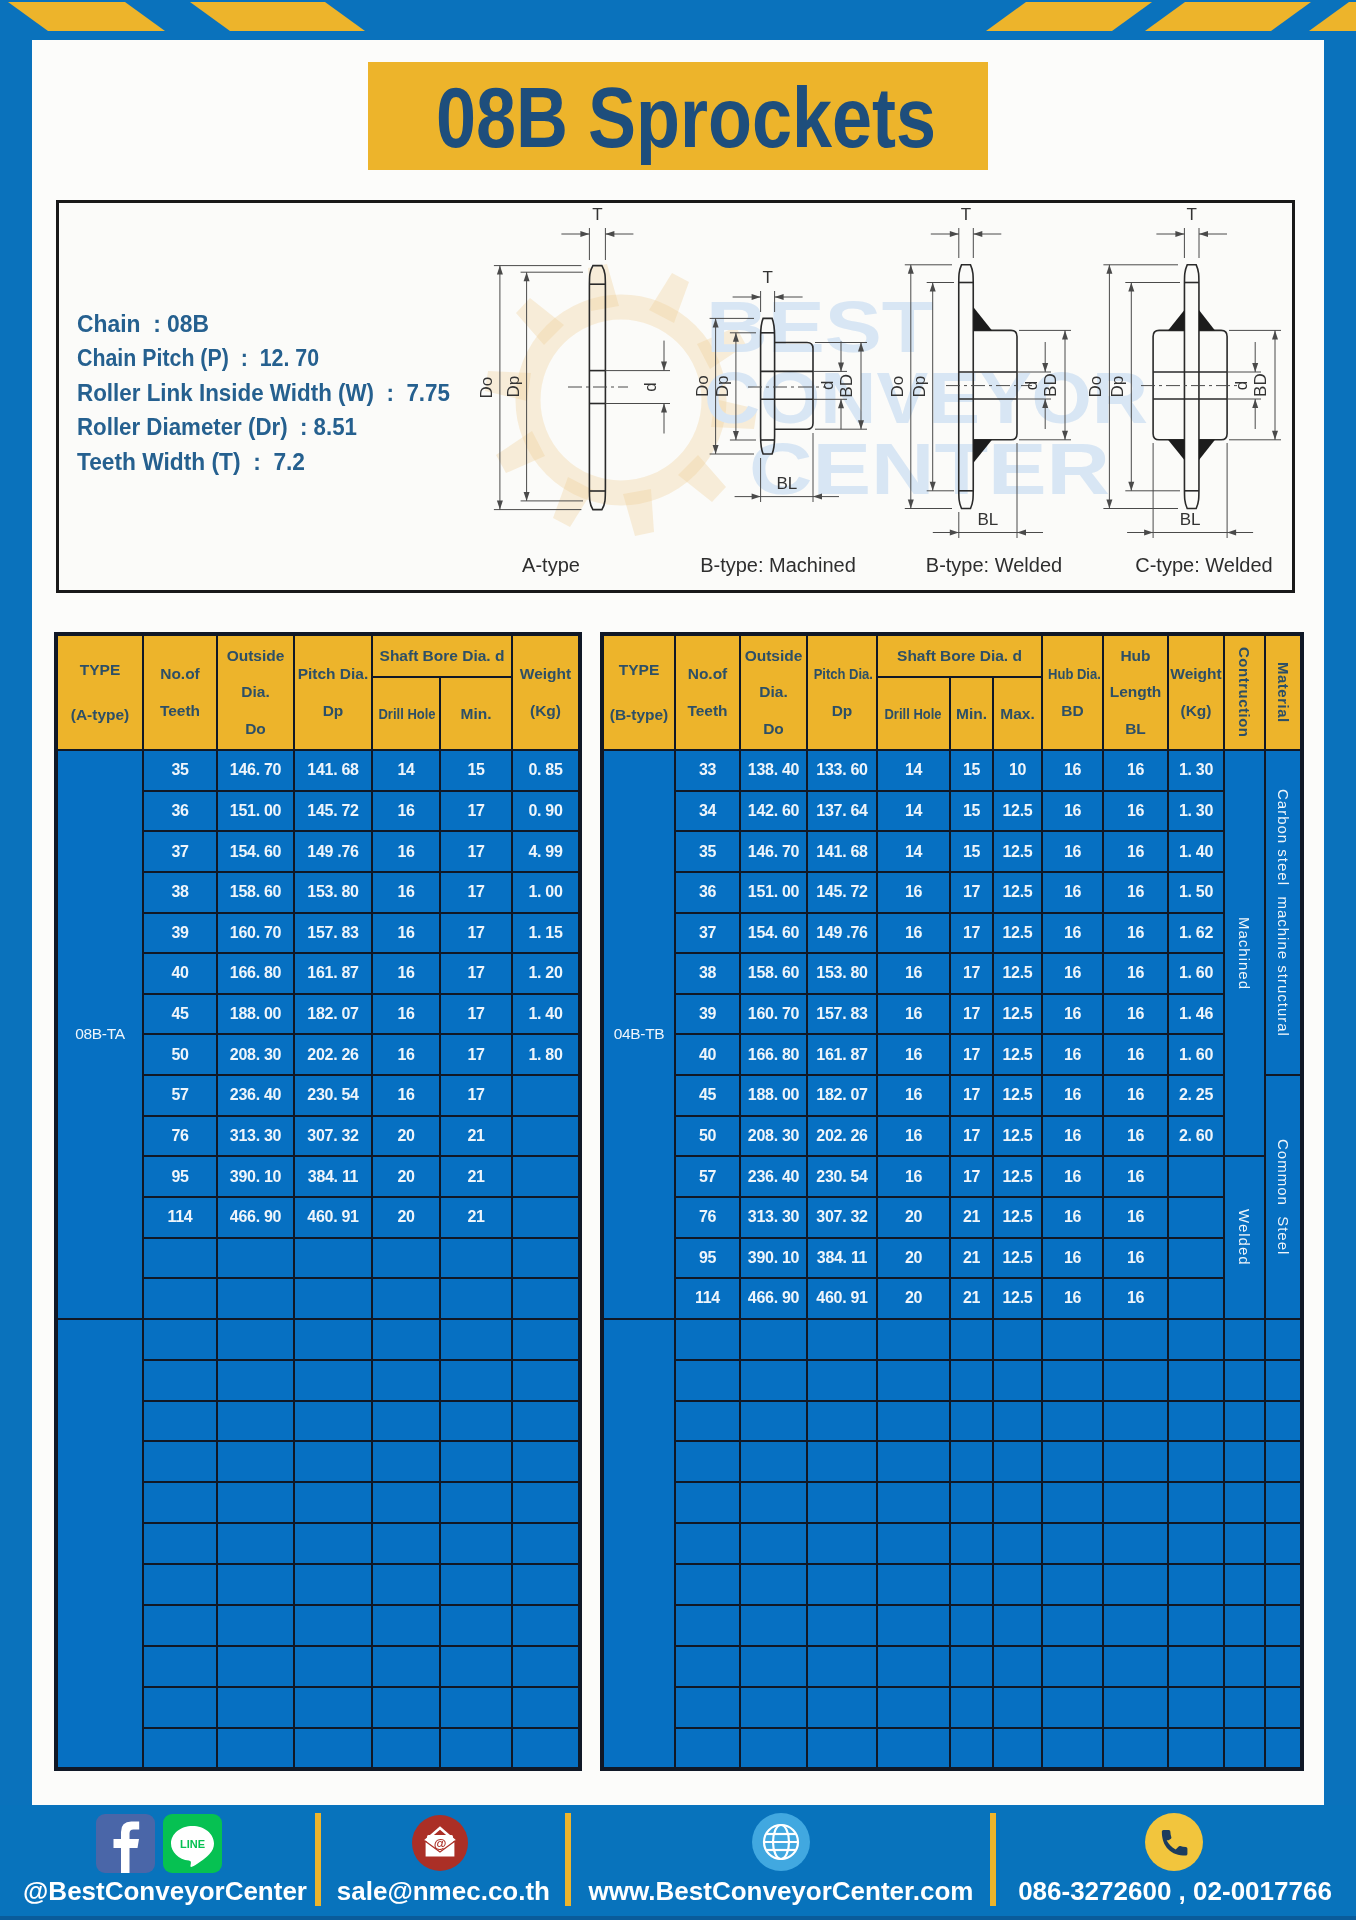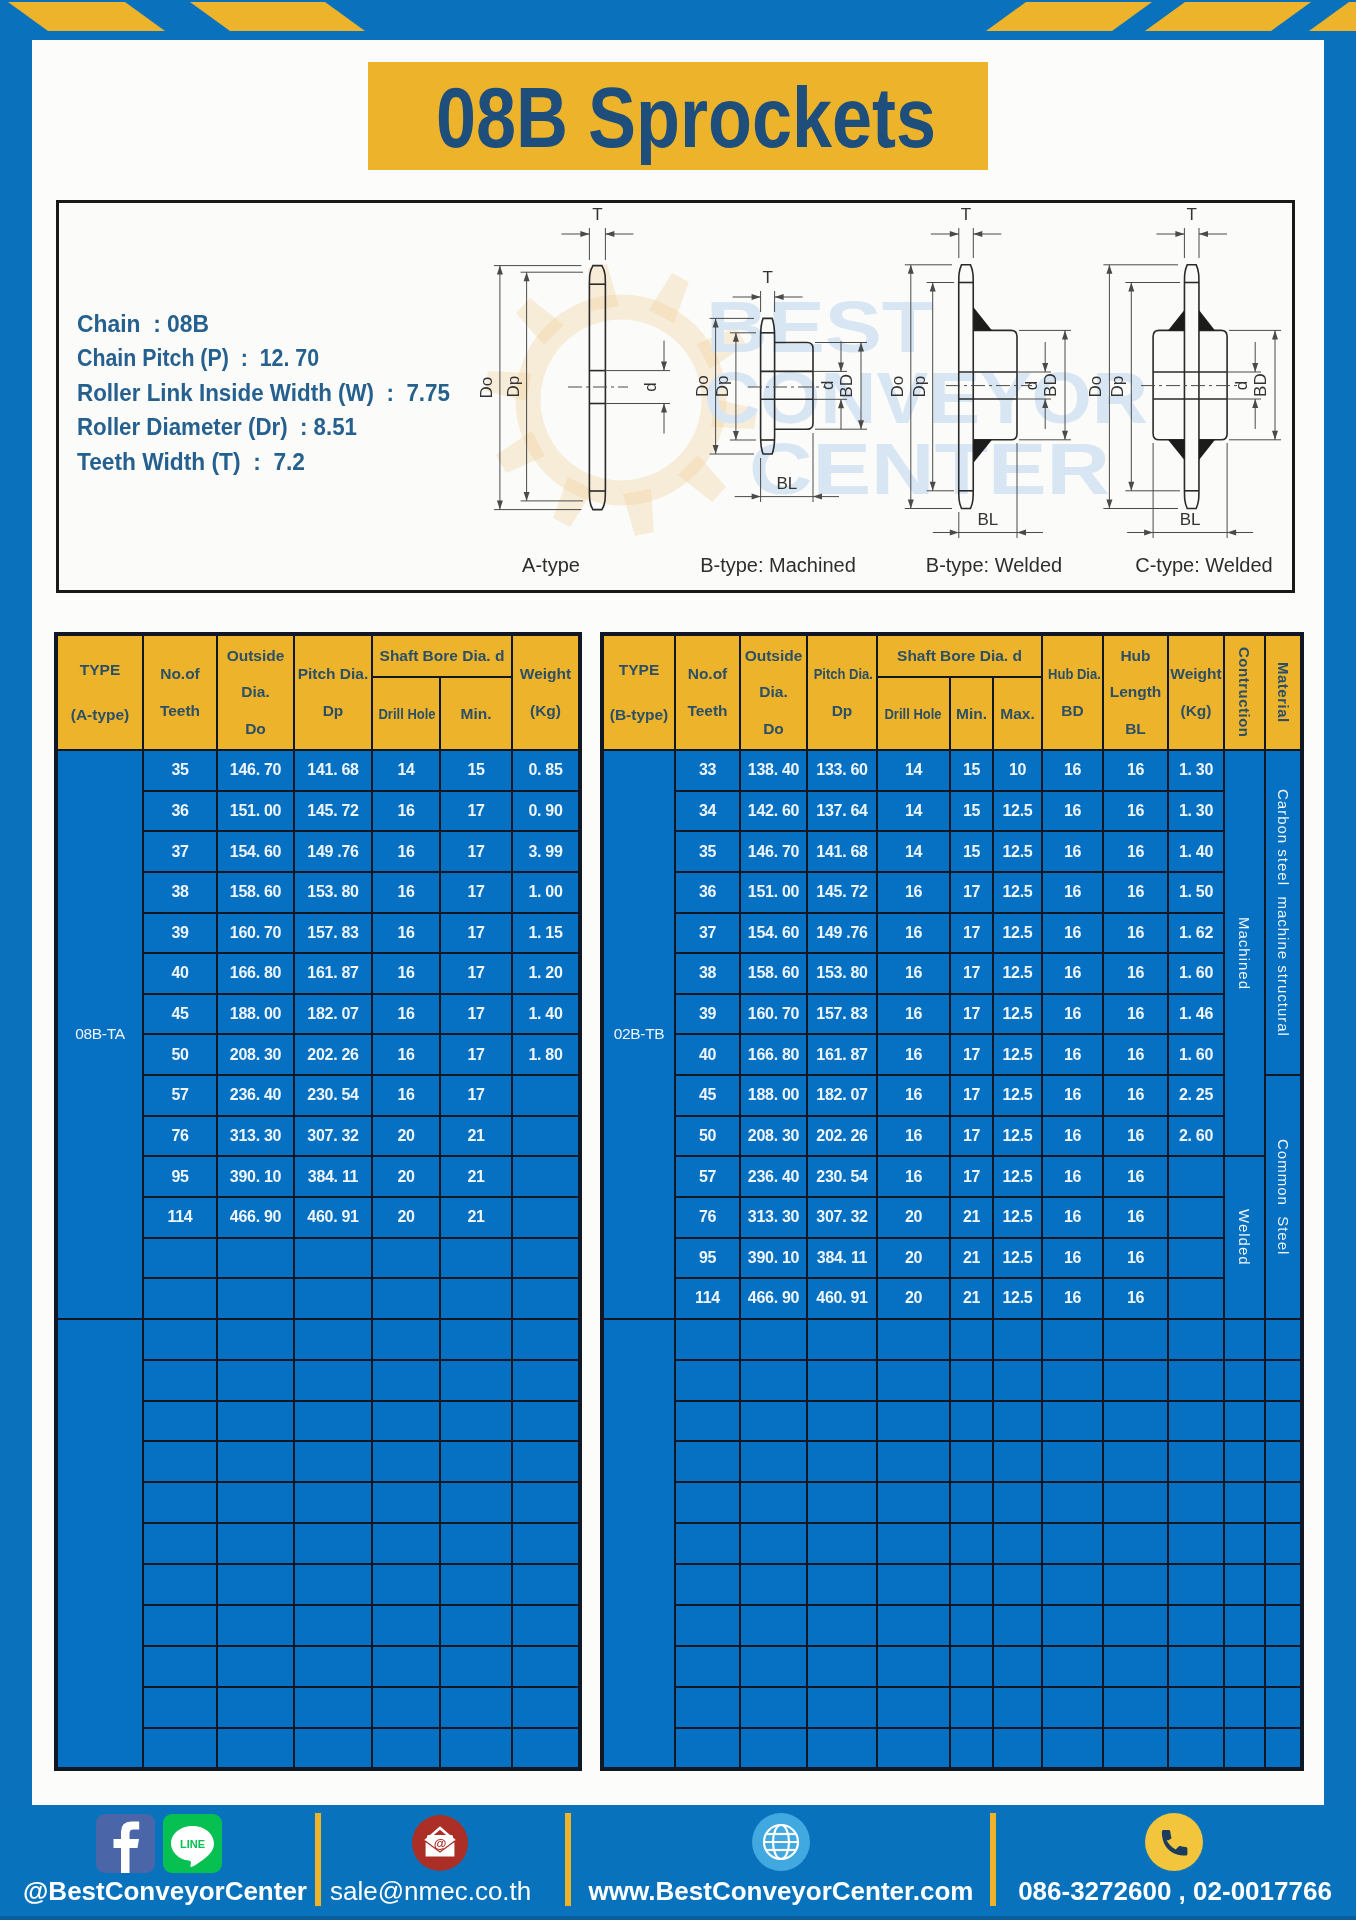--- a/index.html
+++ b/index.html
@@ -333,21 +333,21 @@
         <td class="bd">16</td>
         <td class="bd">17</td>
         <td class="bd">0. 90</td>
       </tr>
 <tr style="height:40.64px">
         <td class="bd">37</td>
         <td class="bd">154. 60</td>
         <td class="bd">149 .76</td>
         <td class="bd">16</td>
         <td class="bd">17</td>
-        <td class="bd">3. 99</td>
+        <td class="bd">4. 99</td>
       </tr>
 <tr style="height:40.64px">
         <td class="bd">38</td>
         <td class="bd">158. 60</td>
         <td class="bd">153. 80</td>
         <td class="bd">16</td>
         <td class="bd">17</td>
         <td class="bd">1. 00</td>
       </tr>
 <tr style="height:40.64px">
@@ -565,21 +565,21 @@
         <td rowspan="2" class="hvt" style="font-size:15px">Material</td>
       </tr>
 <tr style="height:73px">
         <td><span class="sq">Drill Hole</span></td>
         <td>Min.</td>
         <td>Max.</td>
       </tr>
 </tbody>
     <tbody>
 <tr style="height:40.64px">
-        <td class="bd" rowspan="14" style="font-weight:normal;font-size:15.5px">02B-TB</td>
+        <td class="bd" rowspan="14" style="font-weight:normal;font-size:15.5px">04B-TB</td>
         <td class="bd">33</td>
         <td class="bd">138. 40</td>
         <td class="bd">133. 60</td>
         <td class="bd">14</td>
         <td class="bd">15</td>
         <td class="bd">10</td>
         <td class="bd">16</td>
         <td class="bd">16</td>
         <td class="bd">1. 30</td>
         <td class="bd vt" rowspan="10" style="font-weight:normal;font-size:15px">Machined</td>
@@ -897,21 +897,21 @@
 <div class="abs" style="left:315px;top:1813px;width:6px;height:93px;background:#edb42b"></div>
 
 <svg class="abs" style="left:412px;top:1815px" width="56" height="56" viewBox="0 0 56 56">
     <circle cx="28" cy="28" r="28" fill="#ab2f26"></circle>
     <path d="M13 26 L28 13 L43 26" fill="none" stroke="#fff" stroke-width="2.5"></path>
     <rect x="15" y="20" width="26" height="18" rx="1.5" fill="#fff"></rect>
     <text x="28" y="33" text-anchor="middle" font-size="13" font-weight="bold" fill="#ab2f26" font-family="Liberation Sans,sans-serif">@</text>
     <path d="M13 26 L13 42 L43 42 L43 26 L28 37 Z" fill="#fff" stroke="#ab2f26" stroke-width="1.2"></path>
   </svg>
 
-<div class="abs" style="left:330px;top:1876px;width:220px;text-align:left;color:#fff;font-weight:normal;font-size:26px">sale@nmec.co.th</div>
+<div class="abs" style="left:330px;top:1876px;width:220px;text-align:right;color:#fff;font-weight:bold;font-size:26px">sale@nmec.co.th</div>
 
 <div class="abs" style="left:565px;top:1813px;width:6px;height:93px;background:#edb42b"></div>
 
 <svg class="abs" style="left:752px;top:1813px" width="58" height="58" viewBox="0 0 58 58">
     <circle cx="29" cy="29" r="29" fill="#41a8e0"></circle>
     <g stroke="#fff" stroke-width="2.2" fill="none">
       <circle cx="29" cy="29" r="17"></circle>
       <ellipse cx="29" cy="29" rx="8" ry="17"></ellipse>
       <line x1="12" y1="29" x2="46" y2="29"></line>
       <line x1="14.5" y1="21" x2="43.5" y2="21"></line>

